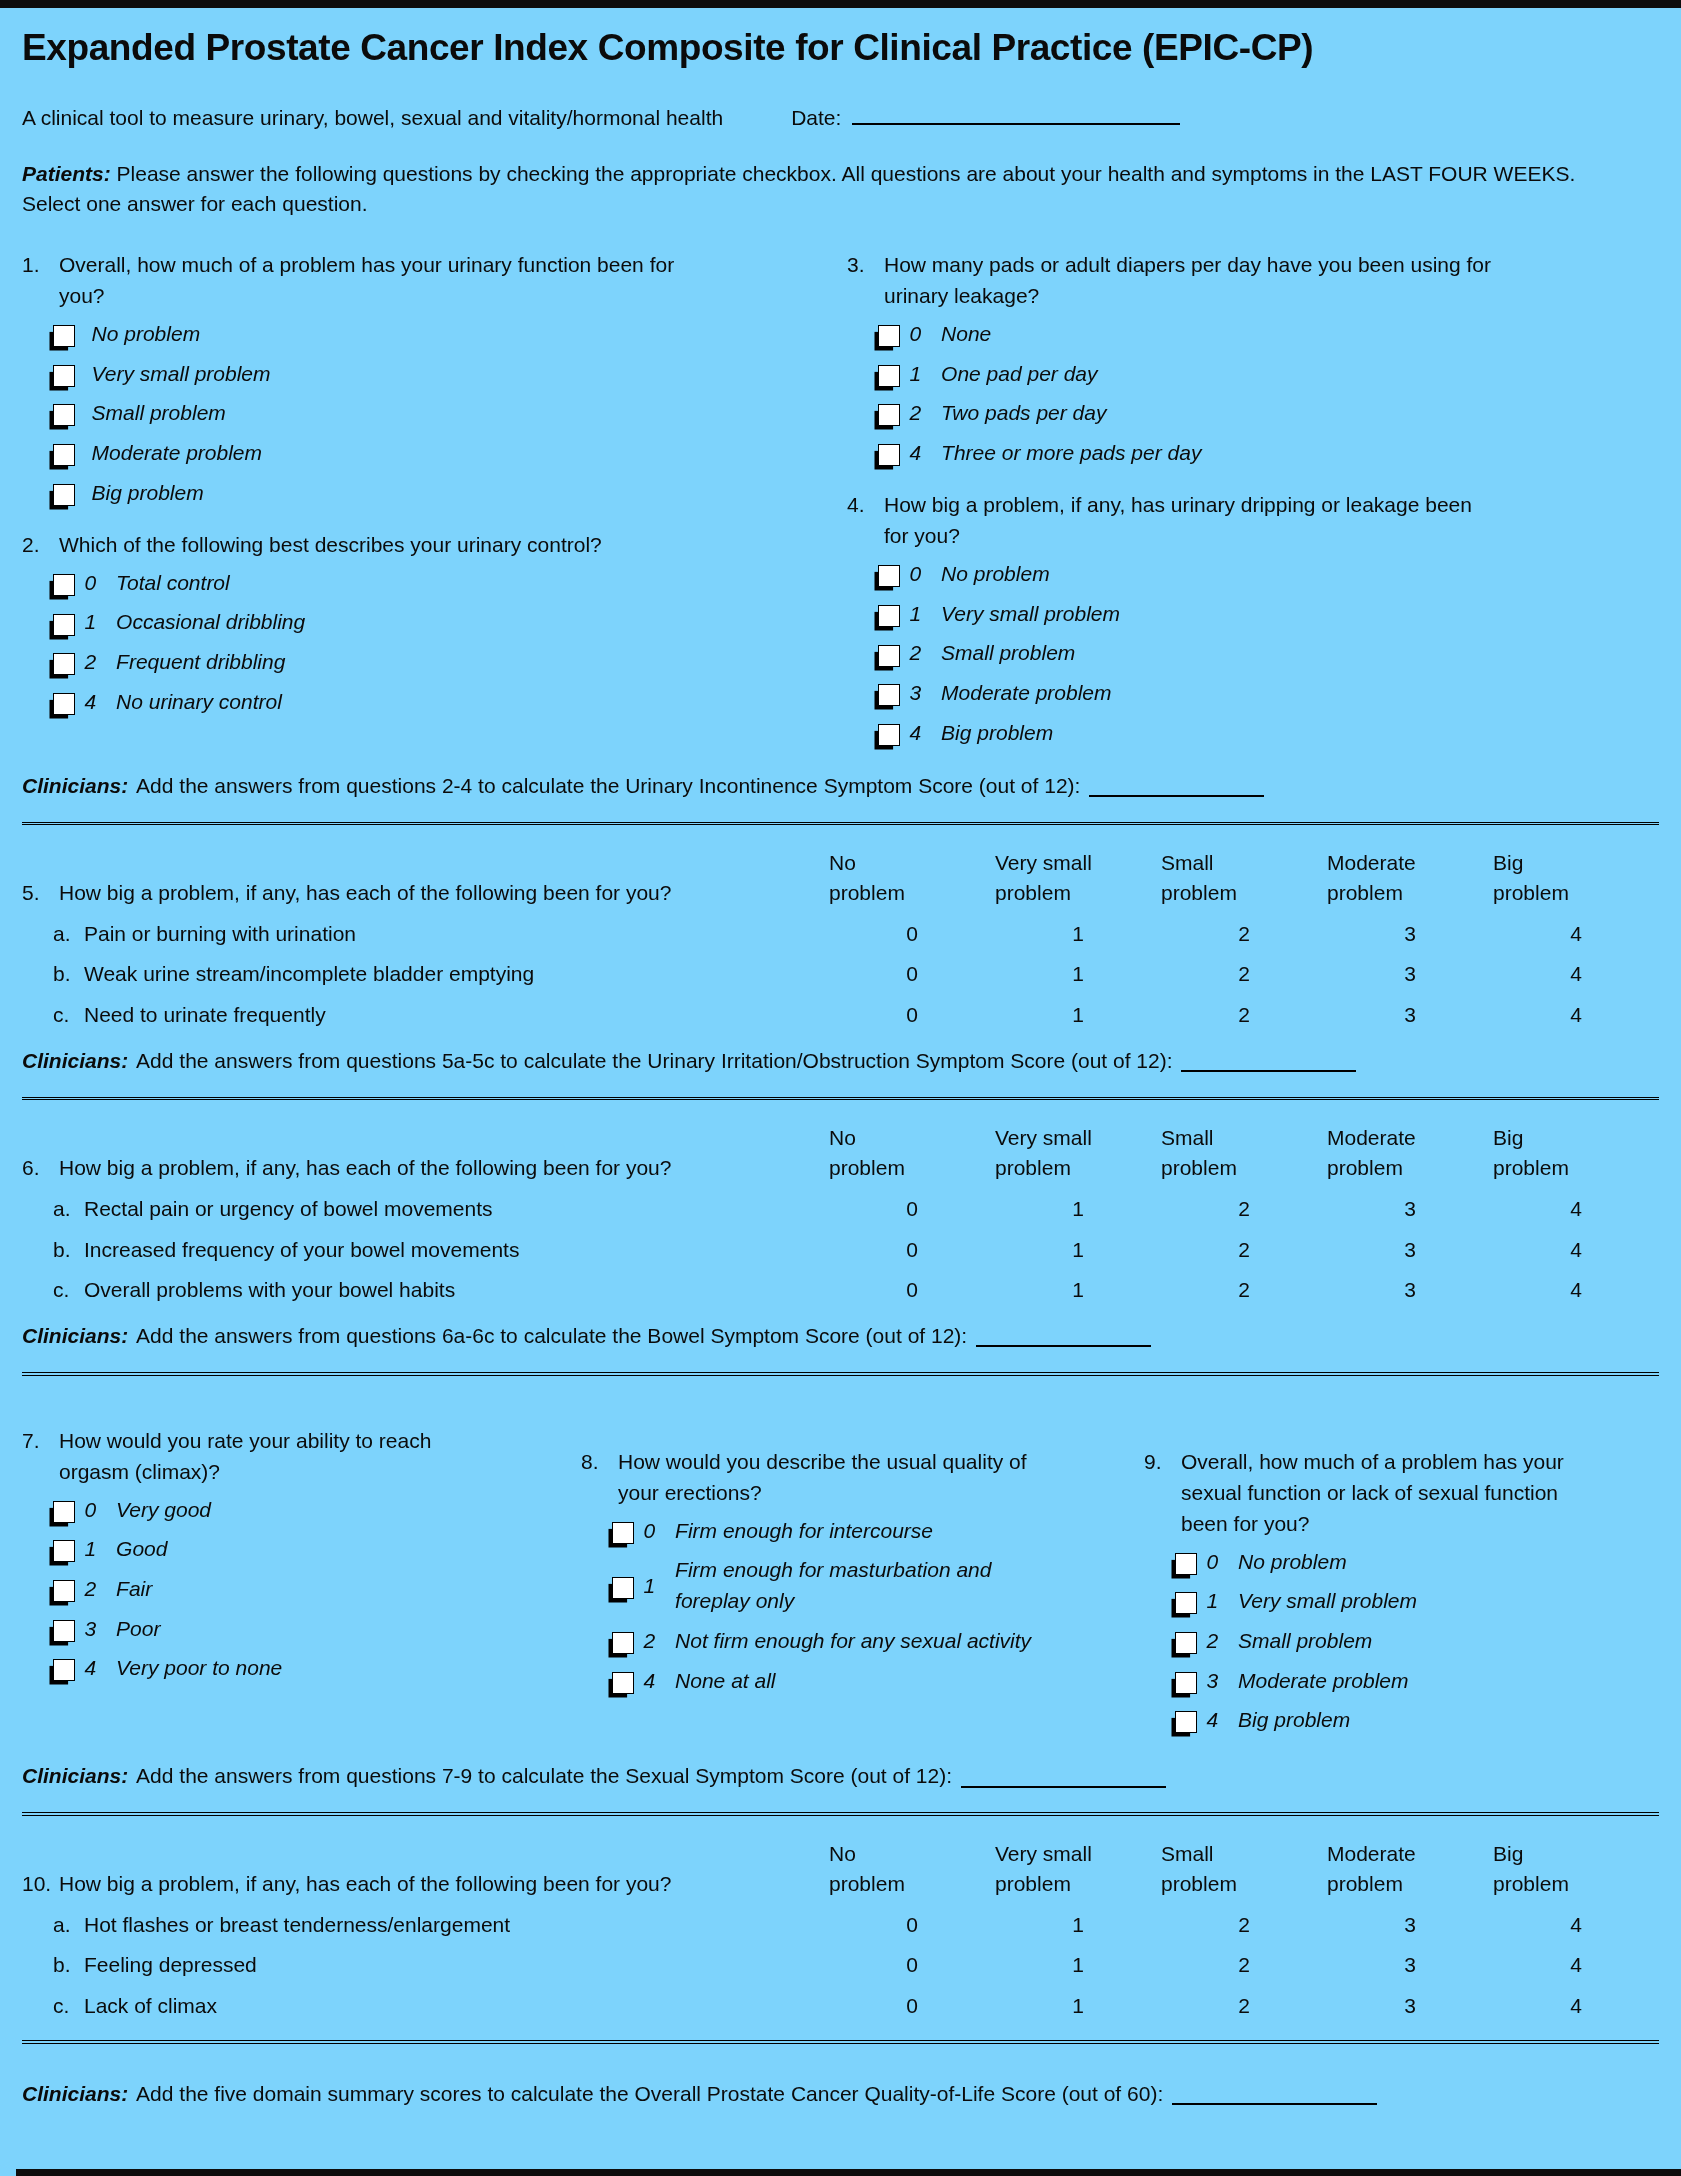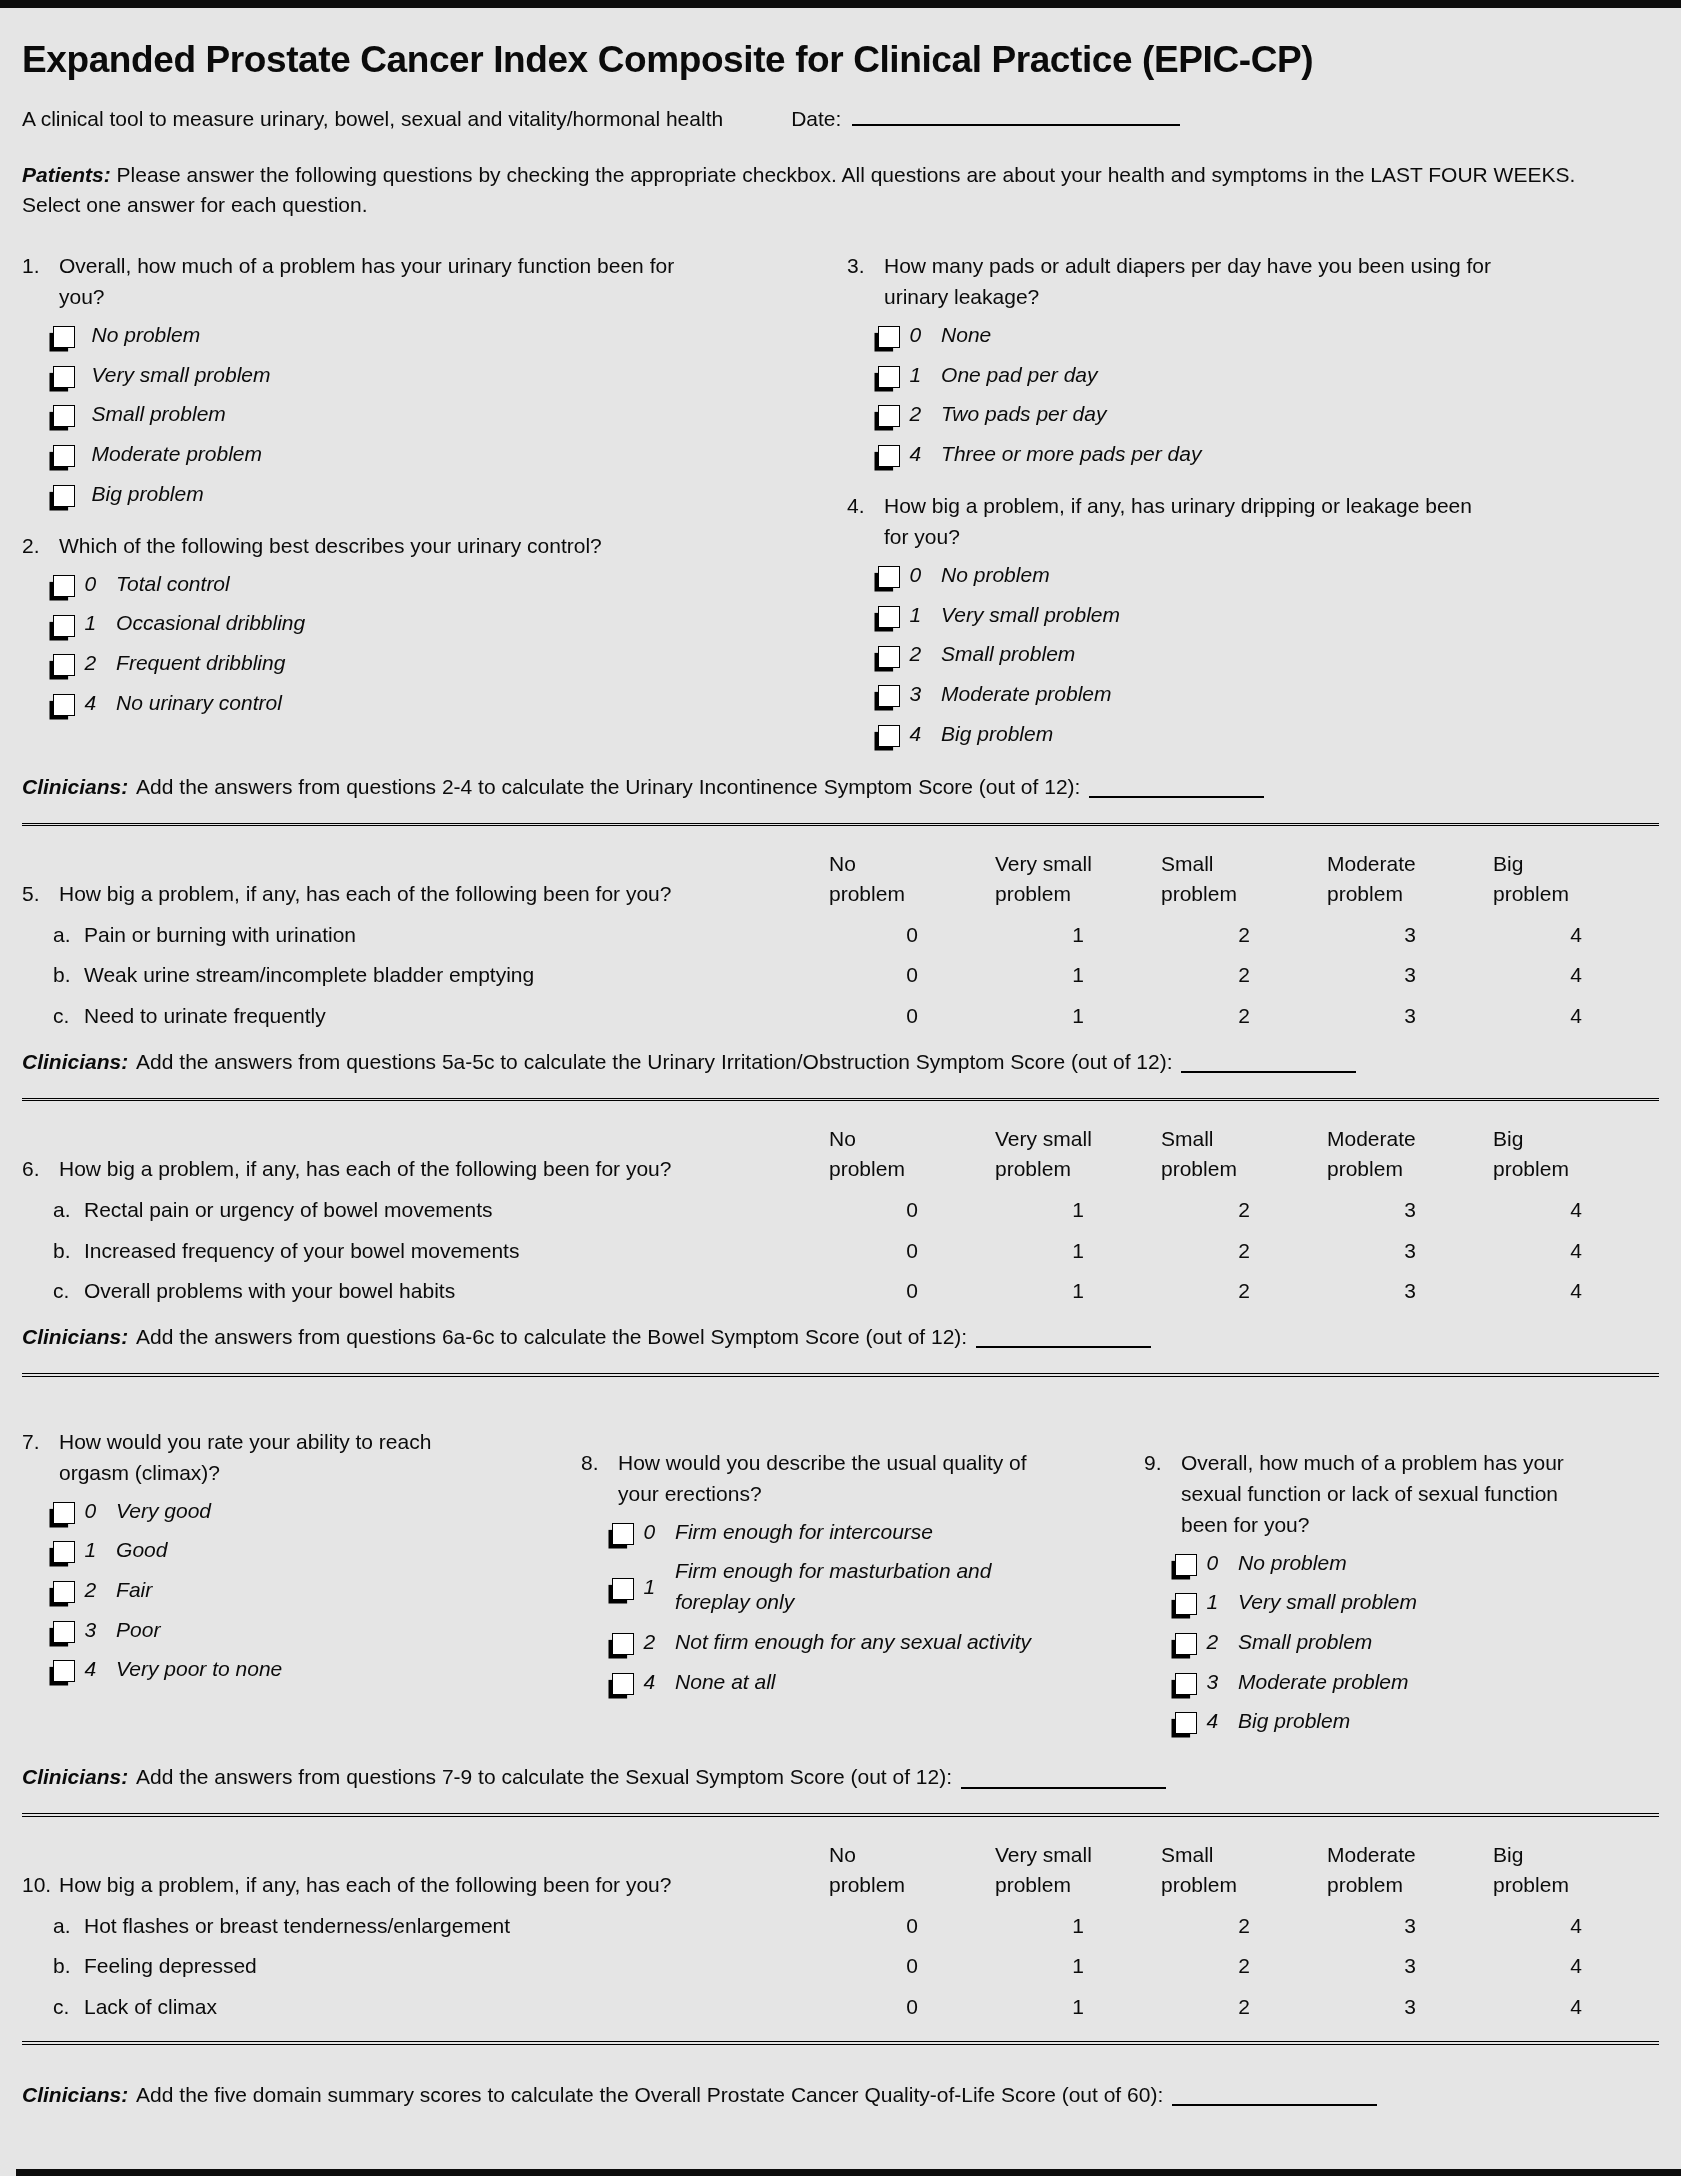--- a/index.html
+++ b/index.html
@@ -1,32 +1,32 @@
 <!DOCTYPE html>
 <html style="font-size:14px"><head>
 <meta charset="utf-8">
 <style>
   html,body{margin:0;padding:0;background:#fff;}
   .page{
     position:relative;
     width:1681px;height:2177px;
-    background:#e5e5e5;
+    background:#7dd3fc;
     box-sizing:border-box;
-    padding:12px 22px;
+    padding:0 22px;
     overflow:hidden;
     font-family:"Liberation Sans",sans-serif;
     color:#0b0b0b;
     font-size:21px;
   }
   .topbar{position:absolute;top:0;left:0;width:1681px;height:7.9px;background:#0d0d0d;}
   .bottombar{position:absolute;bottom:0;left:15.7px;right:0;height:7.9px;background:#0d0d0d;}
 
   h1.title{margin:26px 0 0 0;font-size:37px;line-height:44px;font-weight:700;letter-spacing:-0.4px;}
 
-  .subrow{margin-top:21px;display:flex;align-items:baseline;line-height:30px;}
+  .subrow{margin-top:32px;display:flex;align-items:baseline;line-height:30px;}
   .subrow .datelabel{margin-left:68px;}
   .blank{display:inline-block;border-bottom:2.2px solid #000;height:21px;vertical-align:-4.4px;}
   .w185{width:162px}.w200{width:175px}.w235{width:205px}.w375{width:328px;margin-left:10.5px}
 
   .patients{margin-top:26px;line-height:30px;max-width:1607px;}
   strong{font-weight:700;font-style:italic;}
 
   .grid2{display:grid;grid-template-columns:825px 1fr;margin-top:30px;}
   .q{font-size:21px;}
   .q + .q{margin-top:21px;}

